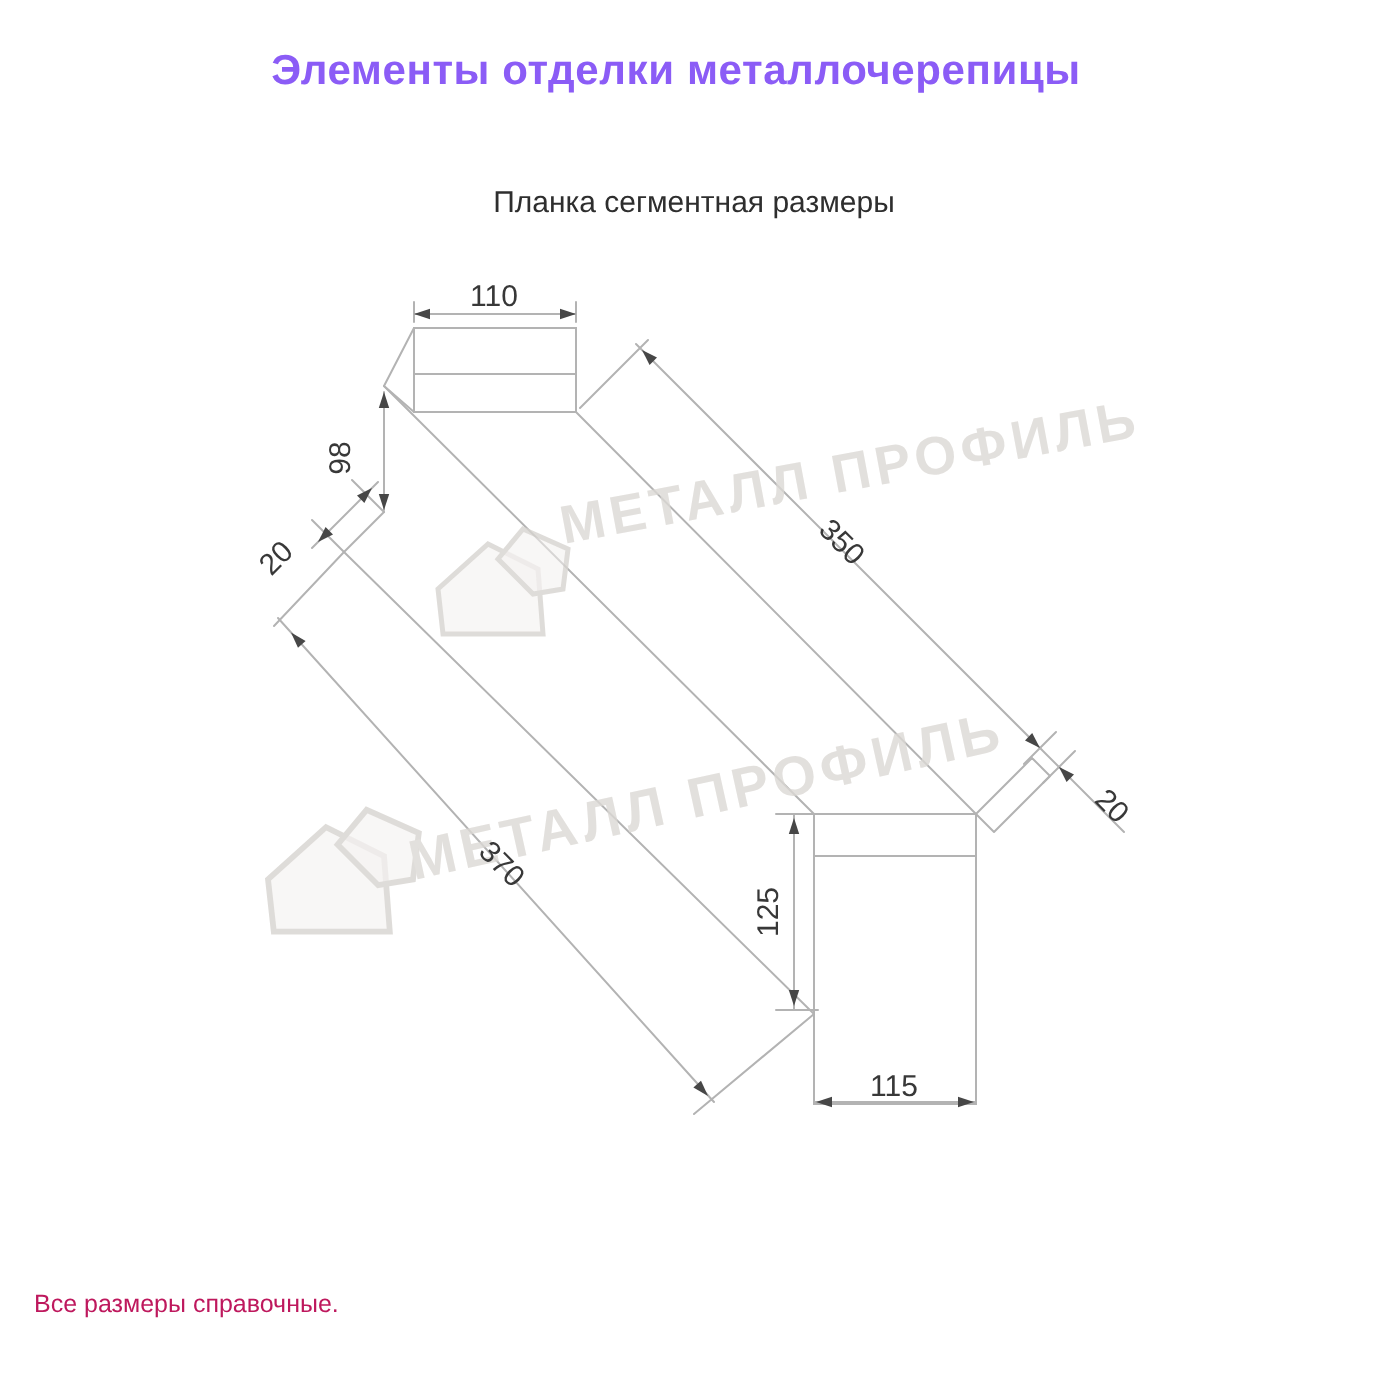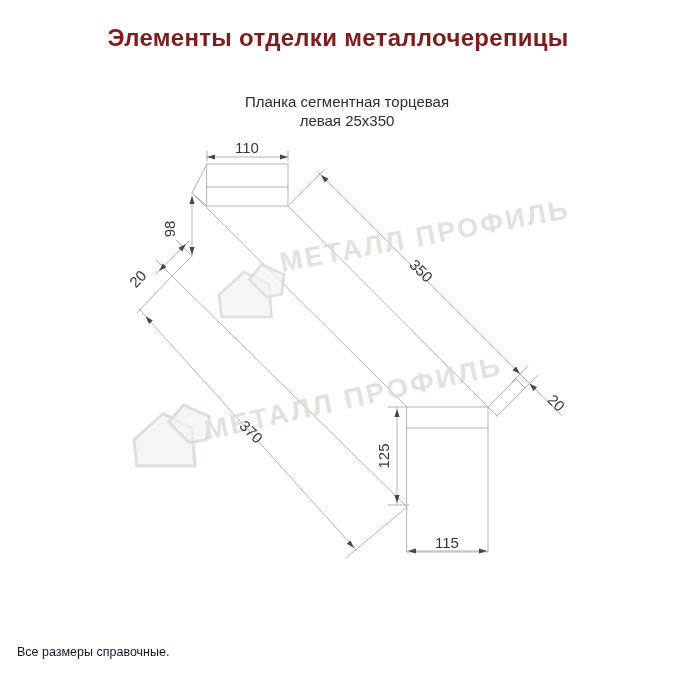--- a/index.html
+++ b/index.html
@@ -2,42 +2,41 @@
 <html><head>
 <meta charset="utf-8">
 <style>
   html,body{margin:0;padding:0;}
   body{
     width:700px;height:700px;position:relative;background:#ffffff;
     font-family:"Liberation Sans", sans-serif;overflow:hidden;
   }
   .page-title{
     position:absolute;top:24px;left:0;width:676px;text-align:center;
-    font-size:24px;font-weight:bold;color:#7f1d1d;letter-spacing:.3px;
+    font-size:21px;font-weight:bold;color:#8b5cf6;letter-spacing:.3px;
   }
   .subtitle{
     position:absolute;top:92px;left:0;width:694px;text-align:center;
     font-size:15px;color:#2e2e2e;line-height:19px;
   }
   .footnote{
-    position:absolute;left:17px;top:644px;font-size:12.5px;color:#0f172a;
+    position:absolute;left:17px;top:644px;font-size:12.5px;color:#be185d;
     line-height:16.5px;
   }
   svg.drawing{position:absolute;left:0;top:0;}
   .dim-label{font-size:15px;fill:#383838;}
   .wm-text{font-size:27px;font-weight:bold;letter-spacing:2.5px;fill:#dcd9d5;}
 </style>
 </head>
 <body>
 
 <div class="page-title">Элементы отделки металлочерепицы</div>
 
 <div class="subtitle">
-  <div>Планка сегментная торцевая</div>
-  <div>левая 25х350</div>
+  <div>Планка сегментная размеры</div>
 </div>
 
 <svg class="drawing" width="700" height="700" viewBox="0 0 700 700">
 
   <g fill="none" stroke="#b3b3b3" stroke-width="1" stroke-linecap="round">
 
     <path d="M207,164 L288,164 L288,206 L207,206 Z"></path>
     <path d="M207,187 L288,187"></path>
     <path d="M192,193 L207,164 M192,193 L207,206"></path>
 

